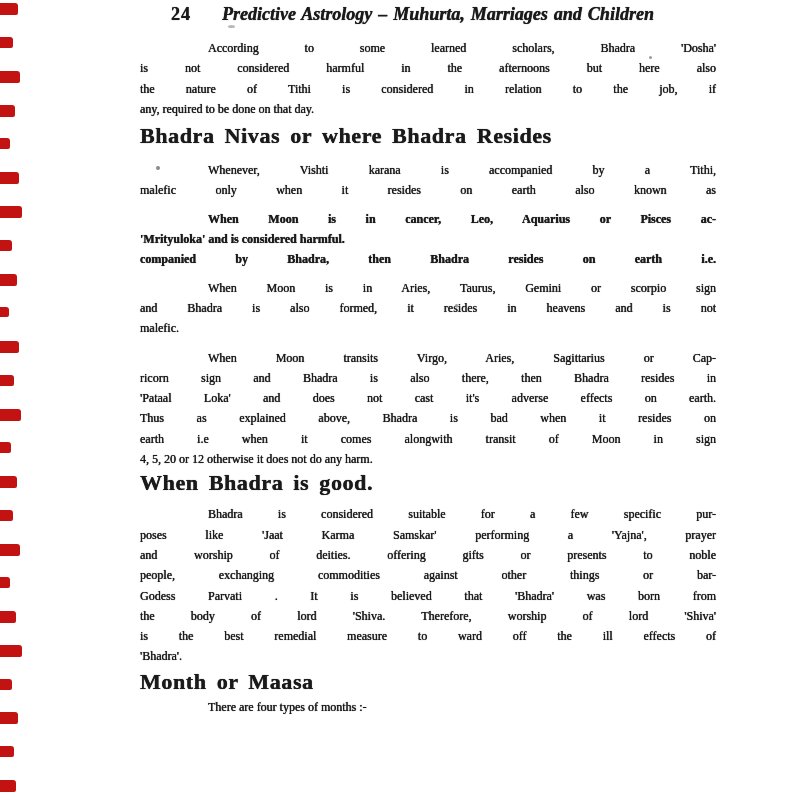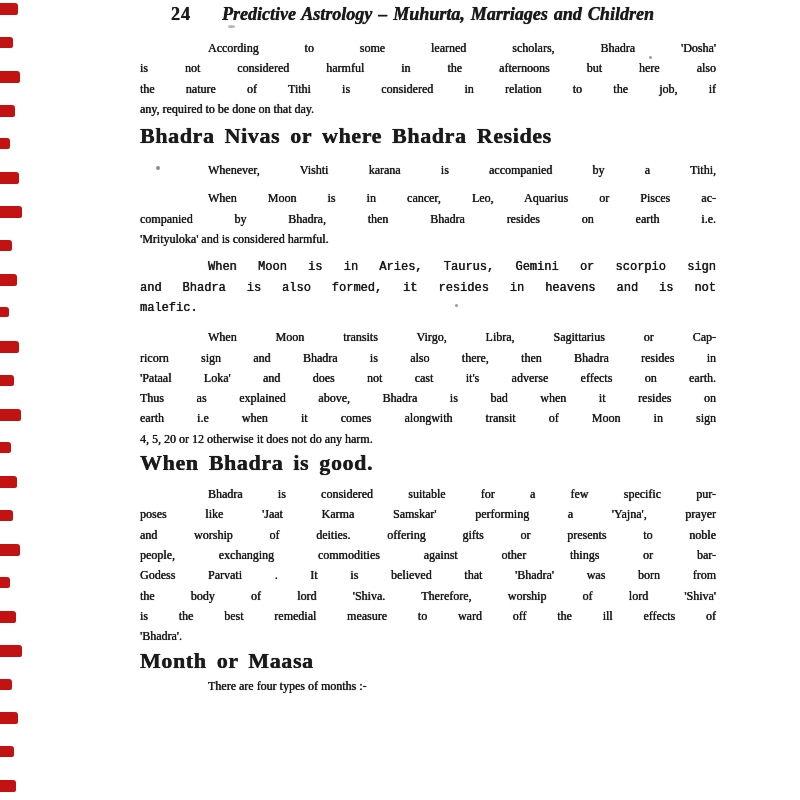--- a/index.html
+++ b/index.html
@@ -114,33 +114,34 @@
     <div id="text-flow">
         <div class="para" style="margin-top: 13px;">
           <div class="line first">According to some learned scholars, Bhadra 'Dosha'</div>
           <div class="line">is not considered harmful in the afternoons but here also</div>
           <div class="line">the nature of Tithi is considered in relation to the job, if</div>
           <div class="line last">any, required to be done on that day.</div>
         </div>
         <div class="heading" style="margin-top: 7px;">Bhadra Nivas or where Bhadra Resides</div>
         <div class="para" style="margin-top: 14px;">
           <div class="line first">Whenever, Vishti karana is accompanied by a Tithi,</div>
+          <div class="line">malefic only when it resides on earth also known as</div>
+        </div>
+        <div class="para" style="margin-top: 8px; font-weight: bold;">
+          <div class="line first">When Moon is in cancer, Leo, Aquarius or Pisces ac-</div>
+          <div class="line last">'Mrityuloka' and is considered harmful.</div>
+          <div class="line">companied by Bhadra, then Bhadra resides on earth i.e.</div>
         </div>
         <div class="para" style="margin-top: 8px;">
-          <div class="line first">When Moon is in cancer, Leo, Aquarius or Pisces ac-</div>
-          <div class="line">companied by Bhadra, then Bhadra resides on earth i.e.</div>
-          <div class="line last">'Mrityuloka' and is considered harmful.</div>
-        </div>
-        <div class="para" style="margin-top: 8px; font-family: Liberation Mono, monospace;">
           <div class="line first">When Moon is in Aries, Taurus, Gemini or scorpio sign</div>
           <div class="line">and Bhadra is also formed, it resides in heavens and is not</div>
           <div class="line last">malefic.</div>
         </div>
         <div class="para" style="margin-top: 9px;">
-          <div class="line first">When Moon transits Virgo, Libra, Sagittarius or Cap-</div>
+          <div class="line first">When Moon transits Virgo, Aries, Sagittarius or Cap-</div>
           <div class="line">ricorn sign and Bhadra is also there, then Bhadra resides in</div>
           <div class="line">'Pataal Loka' and does not cast it's adverse effects on earth.</div>
           <div class="line">Thus as explained above, Bhadra is bad when it resides on</div>
           <div class="line">earth i.e when it comes alongwith transit of Moon in sign</div>
           <div class="line last">4, 5, 20 or 12 otherwise it does not do any harm.</div>
         </div>
         <div class="heading" style="margin-top: 4px;">When Bhadra is good.</div>
         <div class="para" style="margin-top: 11px;">
           <div class="line first">Bhadra is considered suitable for a few specific pur-</div>
           <div class="line">poses like 'Jaat Karma Samskar' performing a 'Yajna', prayer</div>

